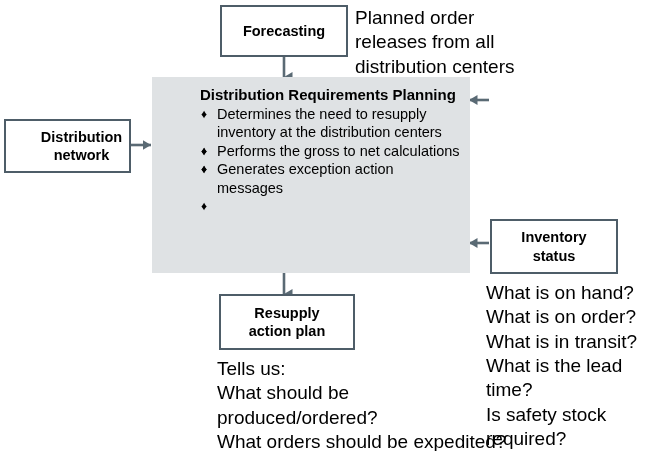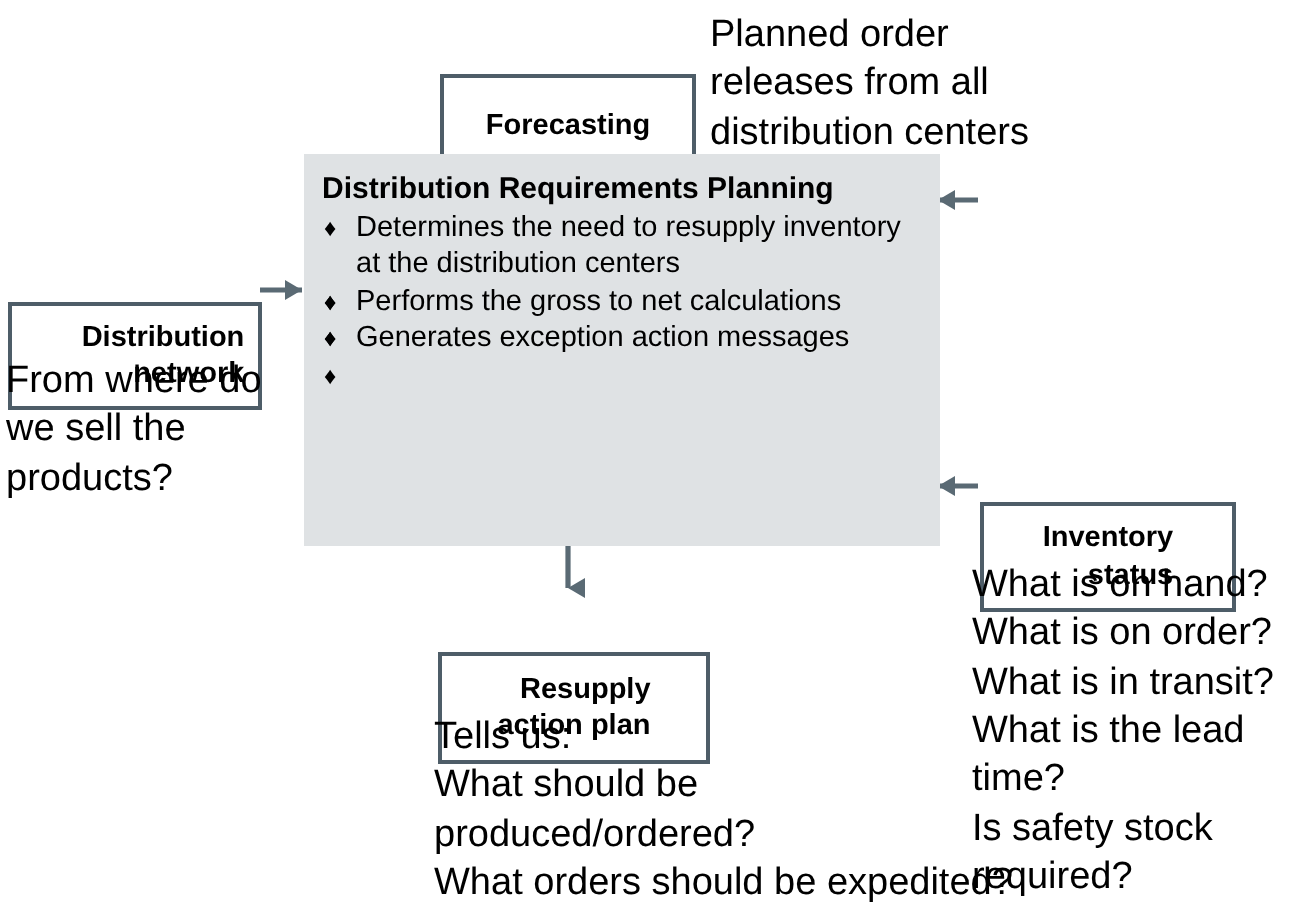--- a/index.html
+++ b/index.html
@@ -18,26 +18,25 @@
     overflow: hidden;
   }
   .box {
     position: absolute;
     box-sizing: border-box;
     border: 2px solid #4e5d68;
     background: #ffffff;
     display: flex;
     align-items: center;
     justify-content: center;
-    text-align: right;
+    text-align: center;
     font-weight: bold;
     font-size: 14.5px;
     color: #000000;
     line-height: 1.25;
-    margin-top: 32px;
   }
   .note {
     position: absolute;
     font-size: 19px;
     color: #000000;
     line-height: 1.28;
     white-space: pre-line;
   }
   .panel {
     position: absolute;
@@ -118,35 +117,32 @@
   </div>
   <div class="note" style="left:355px; top:6px; width:180px;">Planned order
 releases from all
 distribution centers</div>
 
 
   <div class="box" style="left:4px; top:119px; width:127px; height:54px;padding-left:28px;">
     <span style="white-space:pre-line;">Distribution
 network</span>
   </div>
-  <div class="note" style="left:3px; top:179px; width:150px;">From where do
-we sell the
-products?</div>
 
   <div class="box" style="left:490px; top:219px; width:128px; height:55px;">
     <span style="white-space:pre-line;">Inventory
 status</span>
   </div>
   <div class="note" style="left:486px; top:281px; width:172px;">What is on hand?
 What is on order?
 What is in transit?
 What is the lead time?
 Is safety stock required?</div>
 
-  <div class="panel" style="left:152px; top:77px; width:318px; height:196px;">
+  <div class="panel" style="left:152px; top:77px; width:318px; height:196px;padding-left:39px;">
     <div class="panel-inner">
       <div class="panel-title">Distribution Requirements Planning</div>
       <ul class="bullets">
         <li>
           <span class="bullet-glyph">♦</span>
           <span>Determines the need to resupply inventory at the distribution centers</span>
         </li>
         <li>
           <span class="bullet-glyph">♦</span>
         </li>

